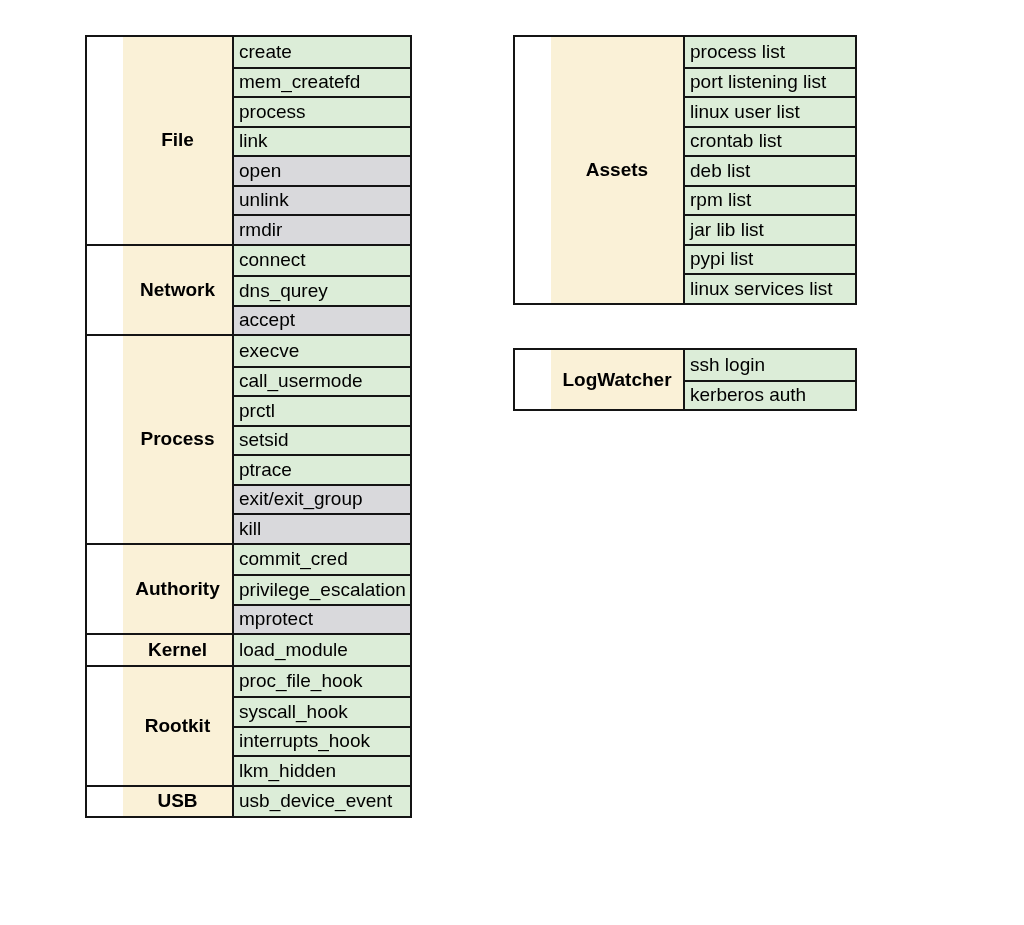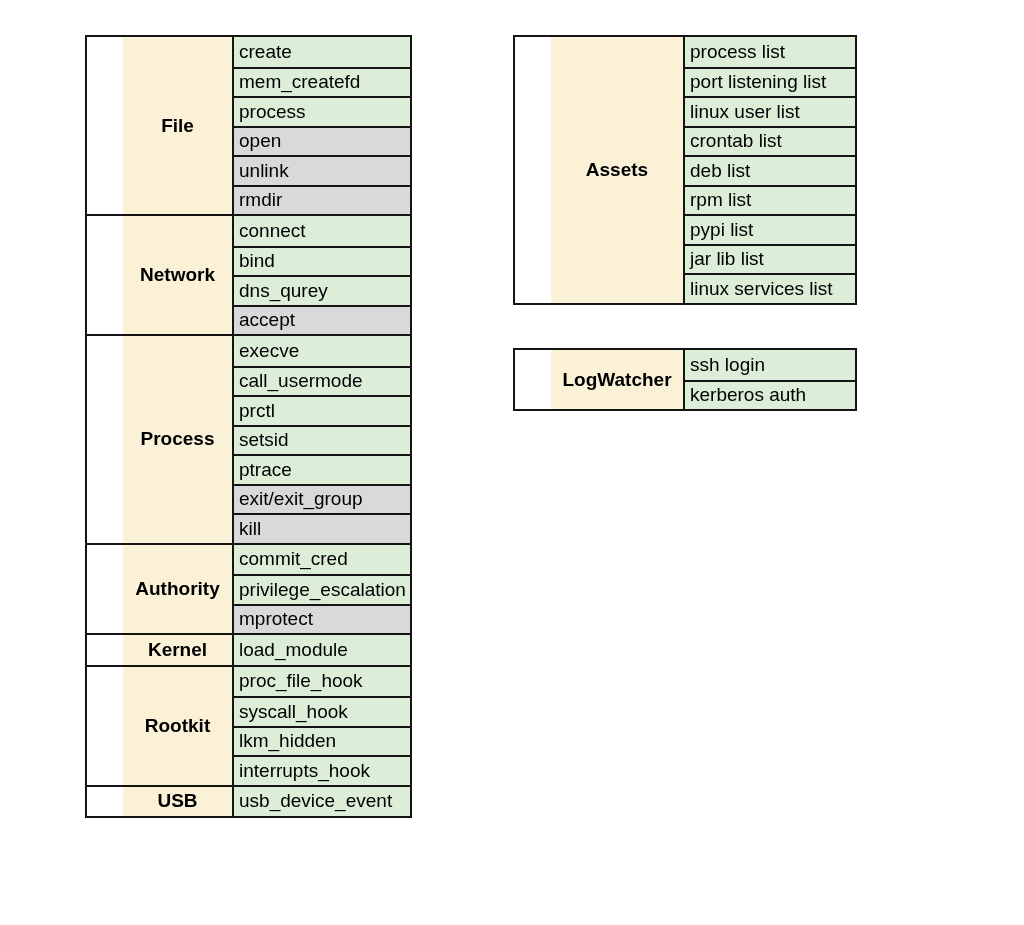--- a/index.html
+++ b/index.html
@@ -73,30 +73,30 @@
 <body>
 
 <div class="page">
   <div class="tbl tbl-left">
       <div class="group">
         <div class="cat">File</div>
         <div class="items">
           <div class="item item--green">create</div>
           <div class="item item--green">mem_createfd</div>
           <div class="item item--green">process</div>
+          <div class="item item--green">link</div>
           <div class="item item--gray">open</div>
           <div class="item item--gray">unlink</div>
           <div class="item item--gray">rmdir</div>
         </div>
       </div>
       <div class="group">
         <div class="cat">Network</div>
         <div class="items">
           <div class="item item--green">connect</div>
-          <div class="item item--green">bind</div>
           <div class="item item--green">dns_qurey</div>
           <div class="item item--gray">accept</div>
         </div>
       </div>
       <div class="group">
         <div class="cat">Process</div>
         <div class="items">
           <div class="item item--green">execve</div>
           <div class="item item--green">call_usermode</div>
           <div class="item item--green">prctl</div>
@@ -118,43 +118,43 @@
         <div class="cat">Kernel</div>
         <div class="items">
           <div class="item item--green">load_module</div>
         </div>
       </div>
       <div class="group">
         <div class="cat">Rootkit</div>
         <div class="items">
           <div class="item item--green">proc_file_hook</div>
           <div class="item item--green">syscall_hook</div>
+          <div class="item item--green">interrupts_hook</div>
           <div class="item item--green">lkm_hidden</div>
-          <div class="item item--green">interrupts_hook</div>
         </div>
       </div>
       <div class="group">
         <div class="cat">USB</div>
         <div class="items">
           <div class="item item--green">usb_device_event</div>
         </div>
       </div>
     </div>
   <div class="tbl tbl-assets">
       <div class="group">
         <div class="cat">Assets</div>
         <div class="items">
           <div class="item item--green">process list</div>
           <div class="item item--green">port listening list</div>
           <div class="item item--green">linux user list</div>
           <div class="item item--green">crontab list</div>
           <div class="item item--green">deb list</div>
           <div class="item item--green">rpm list</div>
+          <div class="item item--green">jar lib list</div>
           <div class="item item--green">pypi list</div>
-          <div class="item item--green">jar lib list</div>
           <div class="item item--green">linux services list</div>
         </div>
       </div>
     </div>
   <div class="tbl tbl-logwatcher">
       <div class="group">
         <div class="cat">LogWatcher</div>
         <div class="items">
           <div class="item item--green">ssh login</div>
           <div class="item item--green">kerberos auth</div>

